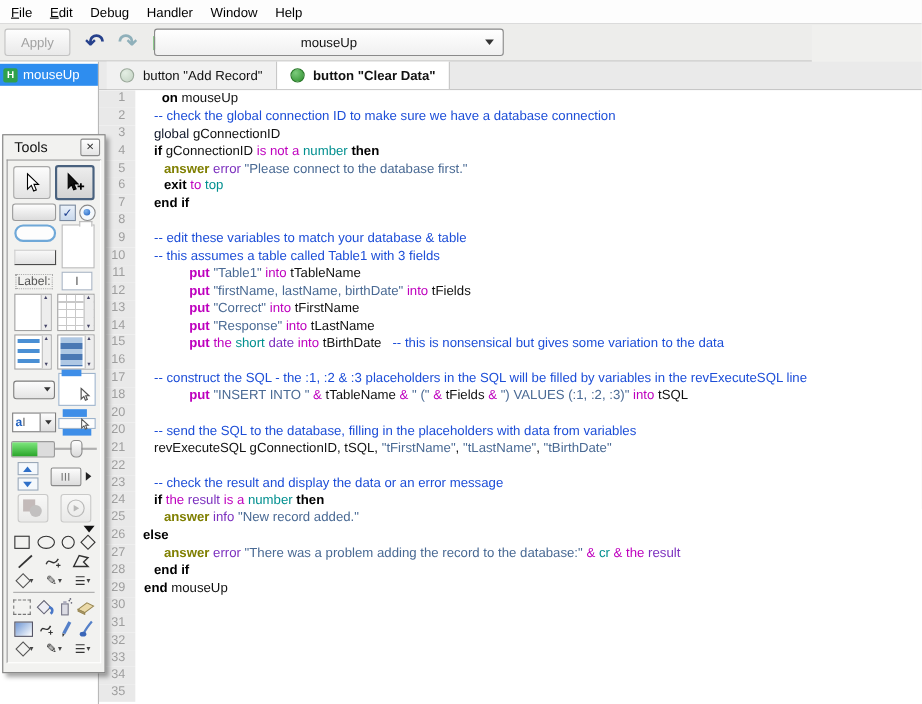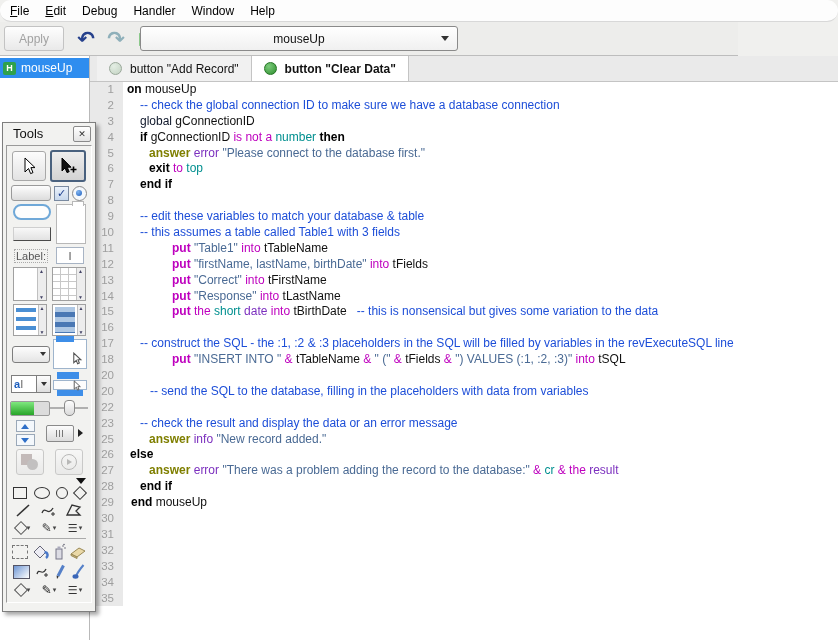--- a/index.html
+++ b/index.html
@@ -1,20 +1,20 @@
 <!DOCTYPE html>
 <html><head>
 <meta charset="utf-8">
 <style>
   html,body{margin:0;padding:0;}
   body{width:838px;height:640px;overflow:hidden;position:relative;background:#F0F0EE;
        font-family:"Liberation Sans","DejaVu Sans",sans-serif;font-size:12px;color:#111;}
   
   .menubar{position:absolute;left:0;top:0;width:838px;height:22px;background:#FDFDFD;
-           border-bottom:1px solid #D8D8D8;display:flex;align-items:center;padding-left:2px;box-sizing:border-box;border-radius:11px;}
+           border-bottom:1px solid #D8D8D8;display:flex;align-items:center;padding-left:2px;box-sizing:border-box;}
   .menu-item{display:inline-block;padding:2px 8px;color:#000;}
   .menu-item[data-accel="true"]::first-letter{text-decoration:underline;}
   
   .toolbar{position:absolute;left:0;top:22px;width:738px;height:34px;background:#EDEDEB;
            border-bottom:1px solid #BDBDBD;display:flex;align-items:center;box-sizing:border-box;}
   .apply-btn{margin-left:4px;width:58px;height:23px;border:1px solid #C3C3C3;border-radius:3px;
              background:linear-gradient(#FEFEFE,#E9E9E9);color:#A2A2A2;display:flex;align-items:center;justify-content:center;}
   .tb-icon{width:24px;height:24px;display:flex;align-items:center;justify-content:center;margin-left:6px;}
   .undo{color:#26418C;font-size:21px;font-weight:bold;margin-left:10px;}
   .redo{color:#8FB0BA;font-size:21px;font-weight:bold;}
@@ -108,42 +108,44 @@
     <span class="tab-dot dot-inactive"></span>
     <span>button "Add Record"</span>
   </div>
   <div class="tab active">
     <span class="tab-dot dot-active"></span>
     <span>button "Clear Data"</span>
   </div>
 </div>
 
 <div class="editor">
-    <div class="crow"><span class="lnum">1</span><span class="ltext" style="padding-left: 4px;"><span class="tk-kw">on</span><span class="tk-plain"> mouseUp</span></span></div>
+    <div class="crow"><span class="lnum">1</span><span class="ltext" style="padding-left: 24px;"><span class="tk-kw">on</span><span class="tk-plain"> mouseUp</span></span></div>
     <div class="crow"><span class="lnum">2</span><span class="ltext" style="padding-left: 17px;"><span class="tk-cmt">-- check the global connection ID to make sure we have a database connection</span></span></div>
     <div class="crow"><span class="lnum">3</span><span class="ltext" style="padding-left: 17px;"><span class="tk-olv">global</span><span class="tk-plain"> gConnectionID</span></span></div>
     <div class="crow"><span class="lnum">4</span><span class="ltext" style="padding-left: 17px;"><span class="tk-kw">if </span><span class="tk-plain">gConnectionID </span><span class="tk-op">is not a </span><span class="tk-con">number </span><span class="tk-kw">then</span></span></div>
     <div class="crow"><span class="lnum">5</span><span class="ltext" style="padding-left: 26px;"><span class="tk-olvb">answer </span><span class="tk-prp">error </span><span class="tk-str">"Please connect to the database first."</span></span></div>
     <div class="crow"><span class="lnum">6</span><span class="ltext" style="padding-left: 26px;"><span class="tk-kw">exit </span><span class="tk-op">to </span><span class="tk-con">top</span></span></div>
     <div class="crow"><span class="lnum">7</span><span class="ltext" style="padding-left: 17px;"><span class="tk-kw">end if</span></span></div>
     <div class="crow"><span class="lnum">8</span><span class="ltext" style="padding-left: 8px;"></span></div>
     <div class="crow"><span class="lnum">9</span><span class="ltext" style="padding-left: 17px;"><span class="tk-cmt">-- edit these variables to match your database &amp; table</span></span></div>
     <div class="crow"><span class="lnum">10</span><span class="ltext" style="padding-left: 17px;"><span class="tk-cmt">-- this assumes a table called Table1 with 3 fields</span></span></div>
     <div class="crow"><span class="lnum">11</span><span class="ltext" style="padding-left: 17px;"><span class="tk-put">put </span><span class="tk-str">"Table1" </span><span class="tk-op">into </span><span class="tk-plain">tTableName</span></span></div>
     <div class="crow"><span class="lnum">12</span><span class="ltext" style="padding-left: 17px;"><span class="tk-put">put </span><span class="tk-str">"firstName, lastName, birthDate" </span><span class="tk-op">into </span><span class="tk-plain">tFields</span></span></div>
     <div class="crow"><span class="lnum">13</span><span class="ltext" style="padding-left: 17px;"><span class="tk-put">put </span><span class="tk-str">"Correct" </span><span class="tk-op">into </span><span class="tk-plain">tFirstName</span></span></div>
     <div class="crow"><span class="lnum">14</span><span class="ltext" style="padding-left: 17px;"><span class="tk-put">put </span><span class="tk-str">"Response" </span><span class="tk-op">into </span><span class="tk-plain">tLastName</span></span></div>
     <div class="crow"><span class="lnum">15</span><span class="ltext" style="padding-left: 17px;"><span class="tk-put">put </span><span class="tk-op">the </span><span class="tk-con">short </span><span class="tk-prp">date </span><span class="tk-op">into </span><span class="tk-plain">tBirthDate   </span><span class="tk-cmt">-- this is nonsensical but gives some variation to the data</span></span></div>
     <div class="crow"><span class="lnum">16</span><span class="ltext" style="padding-left: 8px;"></span></div>
     <div class="crow"><span class="lnum">17</span><span class="ltext" style="padding-left: 17px;"><span class="tk-cmt">-- construct the SQL - the :1, :2 &amp; :3 placeholders in the SQL will be filled by variables in the revExecuteSQL line</span></span></div>
     <div class="crow"><span class="lnum">18</span><span class="ltext" style="padding-left: 17px;"><span class="tk-put">put </span><span class="tk-str">"INSERT INTO " </span><span class="tk-op">&amp; </span><span class="tk-plain">tTableName </span><span class="tk-op">&amp; </span><span class="tk-str">" (" </span><span class="tk-op">&amp; </span><span class="tk-plain">tFields </span><span class="tk-op">&amp; </span><span class="tk-str">") VALUES (:1, :2, :3)" </span><span class="tk-op">into </span><span class="tk-plain">tSQL</span></span></div>
     <div class="crow"><span class="lnum">20</span><span class="ltext" style="padding-left: 8px;"></span></div>
-    <div class="crow"><span class="lnum">20</span><span class="ltext" style="padding-left: 27px;"><span class="tk-cmt">-- send the SQL to the database, filling in the placeholders with data from variables</span></span></div>
+    <div class="crow"><span class="lnum">20</span><span class="ltext" style="padding-left: 17px;"><span class="tk-cmt">-- send the SQL to the database, filling in the placeholders with data from variables</span></span></div>
+    <div class="crow"><span class="lnum">21</span><span class="ltext" style="padding-left: 17px;"><span class="tk-plain">revExecuteSQL gConnectionID, tSQL, </span><span class="tk-str">"tFirstName"</span><span class="tk-plain">, </span><span class="tk-str">"tLastName"</span><span class="tk-plain">, </span><span class="tk-str">"tBirthDate"</span></span></div>
     <div class="crow"><span class="lnum">22</span><span class="ltext" style="padding-left: 8px;"></span></div>
     <div class="crow"><span class="lnum">23</span><span class="ltext" style="padding-left: 17px;"><span class="tk-cmt">-- check the result and display the data or an error message</span></span></div>
+    <div class="crow"><span class="lnum">24</span><span class="ltext" style="padding-left: 17px;"><span class="tk-kw">if </span><span class="tk-op">the </span><span class="tk-prp">result </span><span class="tk-op">is a </span><span class="tk-con">number </span><span class="tk-kw">then</span></span></div>
     <div class="crow"><span class="lnum">25</span><span class="ltext" style="padding-left: 26px;"><span class="tk-olvb">answer </span><span class="tk-prp">info </span><span class="tk-str">"New record added."</span></span></div>
     <div class="crow"><span class="lnum">26</span><span class="ltext" style="padding-left: 7px;"><span class="tk-kw">else</span></span></div>
     <div class="crow"><span class="lnum">27</span><span class="ltext" style="padding-left: 26px;"><span class="tk-olvb">answer </span><span class="tk-prp">error </span><span class="tk-str">"There was a problem adding the record to the database:" </span><span class="tk-op">&amp; </span><span class="tk-con">cr </span><span class="tk-op">&amp; the </span><span class="tk-prp">result</span></span></div>
     <div class="crow"><span class="lnum">28</span><span class="ltext" style="padding-left: 17px;"><span class="tk-kw">end if</span></span></div>
     <div class="crow"><span class="lnum">29</span><span class="ltext" style="padding-left: 8px;"><span class="tk-kw">end</span><span class="tk-plain"> mouseUp</span></span></div>
     <div class="crow"><span class="lnum">30</span><span class="ltext" style="padding-left: 8px;"></span></div>
     <div class="crow"><span class="lnum">31</span><span class="ltext" style="padding-left: 8px;"></span></div>
     <div class="crow"><span class="lnum">32</span><span class="ltext" style="padding-left: 8px;"></span></div>
     <div class="crow"><span class="lnum">33</span><span class="ltext" style="padding-left: 8px;"></span></div>
     <div class="crow"><span class="lnum">34</span><span class="ltext" style="padding-left: 8px;"></span></div>

